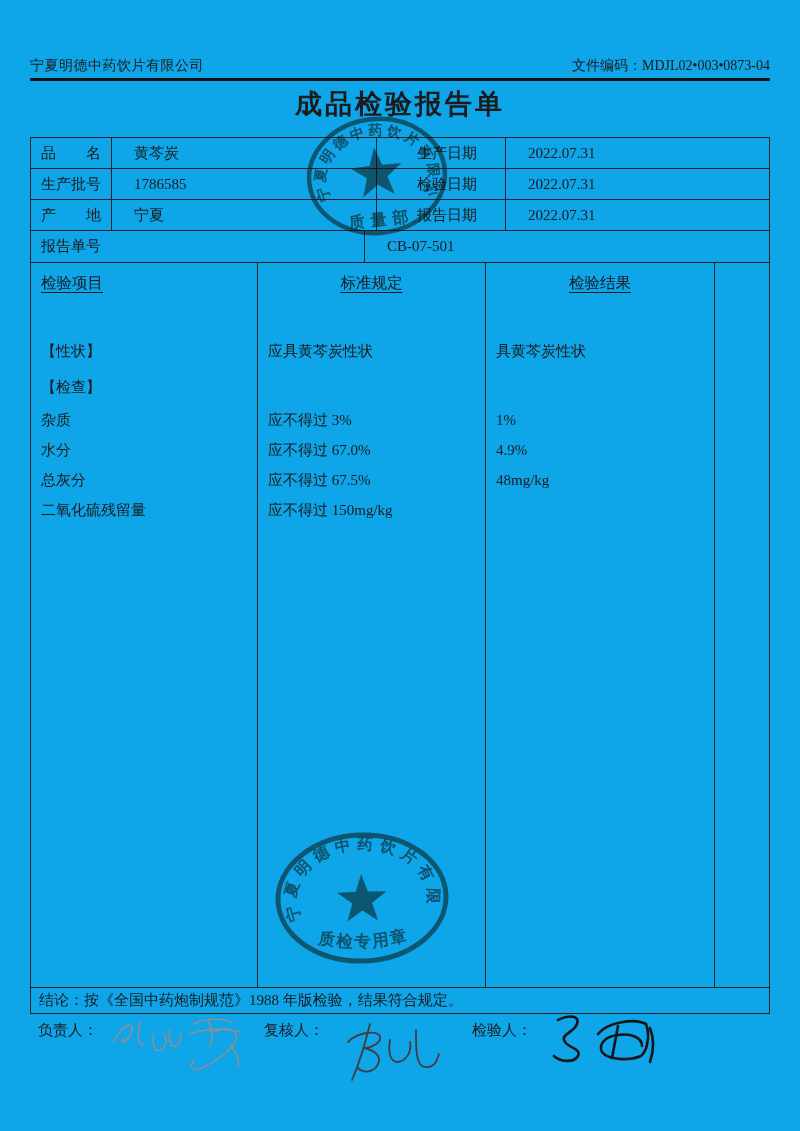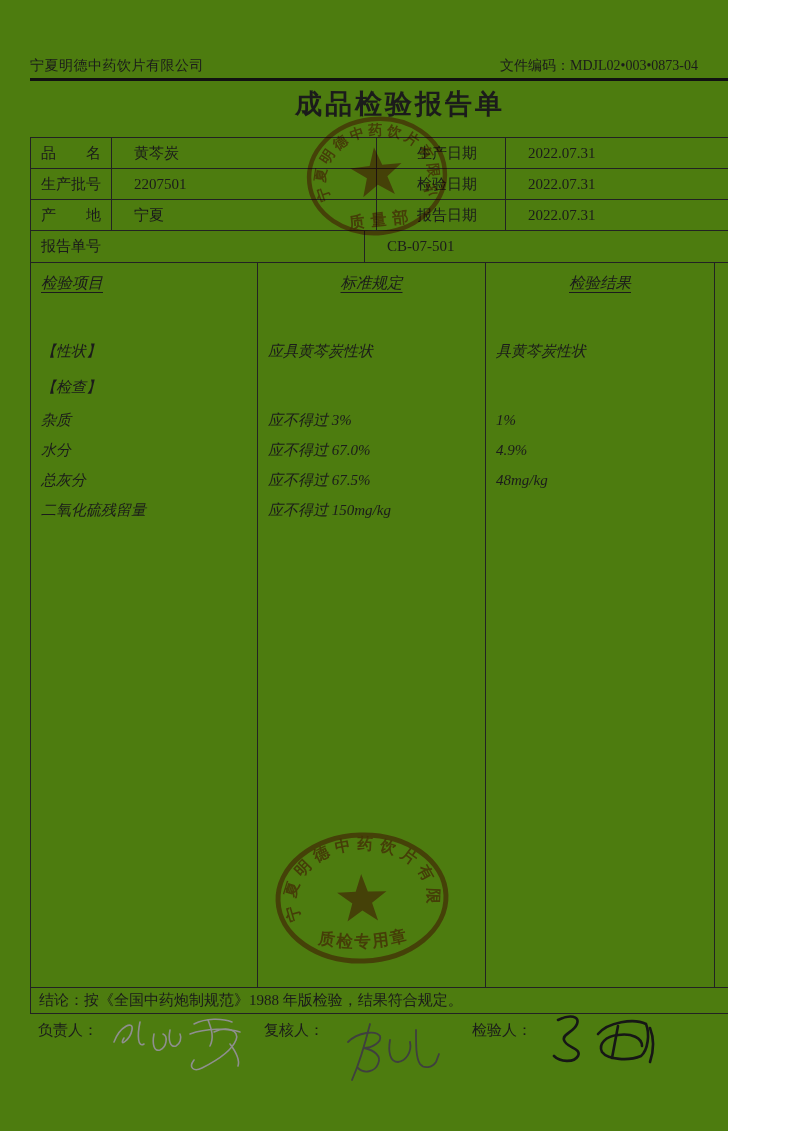--- a/index.html
+++ b/index.html
@@ -1,18 +1,18 @@
 <!DOCTYPE html>
 <html><head>
 <meta charset="utf-8">
 <style>
   * { margin:0; padding:0; box-sizing:border-box; }
   html,body { background:#ffffff; }
   body { width:800px; height:1131px; font-family:"Liberation Serif","DejaVu Serif",serif; color:#1b1b1b; }
-  .page { position:relative; width:728px; height:1131px; background:#4d7c0f; overflow:hidden; }
+  .page { position:relative; width:800px; height:1131px; background:#0ea5e9; overflow:hidden; }
 
   
   .hdr-company { position:absolute; left:30px; top:57px; font-size:14px; letter-spacing:.5px; }
   .hdr-code    { position:absolute; right:30px; top:57px; font-size:14px;margin-left:40px; }
   .hdr-rule    { position:absolute; left:30px; top:78px; width:740px; height:3px; background:#111; }
   .title { position:absolute; left:0; top:86px; width:800px; text-align:center;
            font-size:27px; font-weight:bold; letter-spacing:3px; }
 
   
   .doc-table { position:absolute; left:30px; top:137px; width:740px; border:1px solid #222; }
@@ -20,21 +20,21 @@
   .info-row.r4 { height:32px; }
   .cell { display:flex; align-items:center; padding-left:10px; font-size:15px; }
   .c-l1 { width:81px;  border-right:1px solid #222; }
   .c-v1 { width:253px; border-right:1px solid #222; }
   .c-l2 { width:97px;  border-right:1px solid #222; padding-left:8px;margin-left:20px; }
   .c-v2 { flex:1; }
   .c-lwide { width:334px; border-right:1px solid #222; }
   .c-vwide { flex:1; }
 
   .main-flex { display:flex; height:725px; border-bottom:1px solid #222; }
-  .col { height:100%;font-style:italic; }
+  .col { height:100%; }
   .col-item { width:227px; border-right:1px solid #222; }
   .col-std  { width:228px; border-right:1px solid #222; }
   .col-res  { width:229px; border-right:1px solid #222; }
   .col-empty { flex:1; }
   .mhead { height:34px; padding-top:10px; font-size:15.5px; }
   .mhead span { text-decoration:underline; text-underline-offset:4px; }
   .mhead.left { padding-left:10px; }
   .mhead.center { text-align:center; }
   .mspacer { height:36px; }
   .mcell { height:30px; display:flex; align-items:center; padding-left:10px; font-size:15px; }
@@ -71,21 +71,21 @@
   <div class="doc-table">
 
     <div class="info-row">
       <div class="cell c-l1">品　　名</div>
       <div class="cell c-v1">黄芩炭</div>
       <div class="cell c-l2">生产日期</div>
       <div class="cell c-v2">2022.07.31</div>
     </div>
     <div class="info-row">
       <div class="cell c-l1">生产批号</div>
-      <div class="cell c-v1">2207501</div>
+      <div class="cell c-v1">1786585</div>
       <div class="cell c-l2">检验日期</div>
       <div class="cell c-v2">2022.07.31</div>
     </div>
     <div class="info-row">
       <div class="cell c-l1">产　　地</div>
       <div class="cell c-v1">宁夏</div>
       <div class="cell c-l2">报告日期</div>
       <div class="cell c-v2">2022.07.31</div>
     </div>
     <div class="info-row r4">

